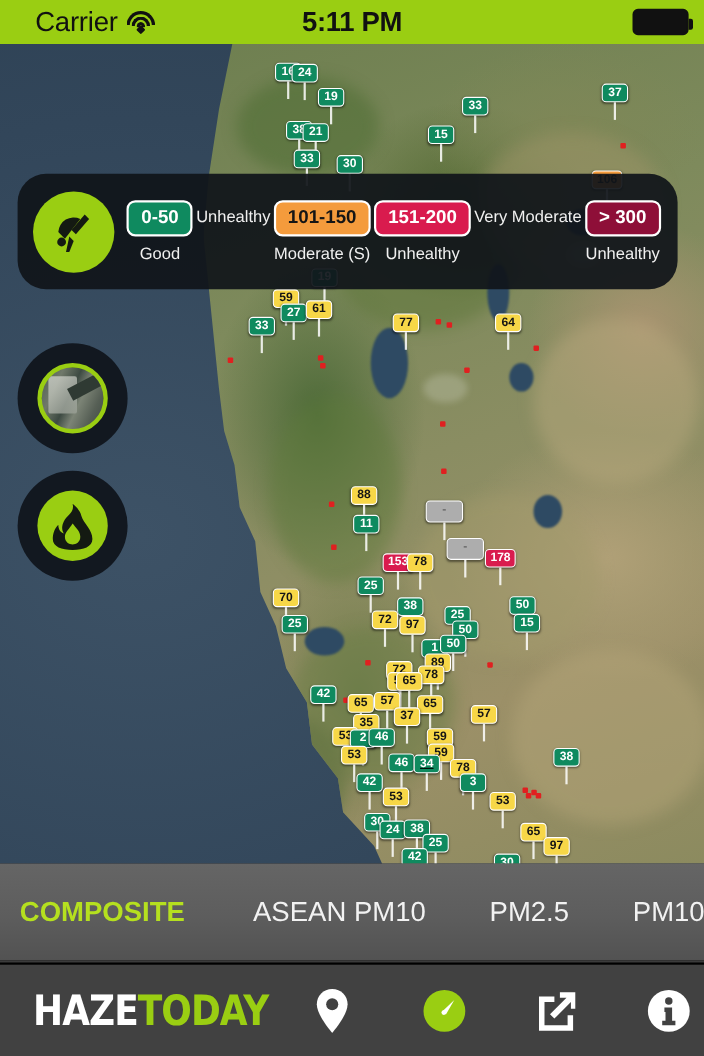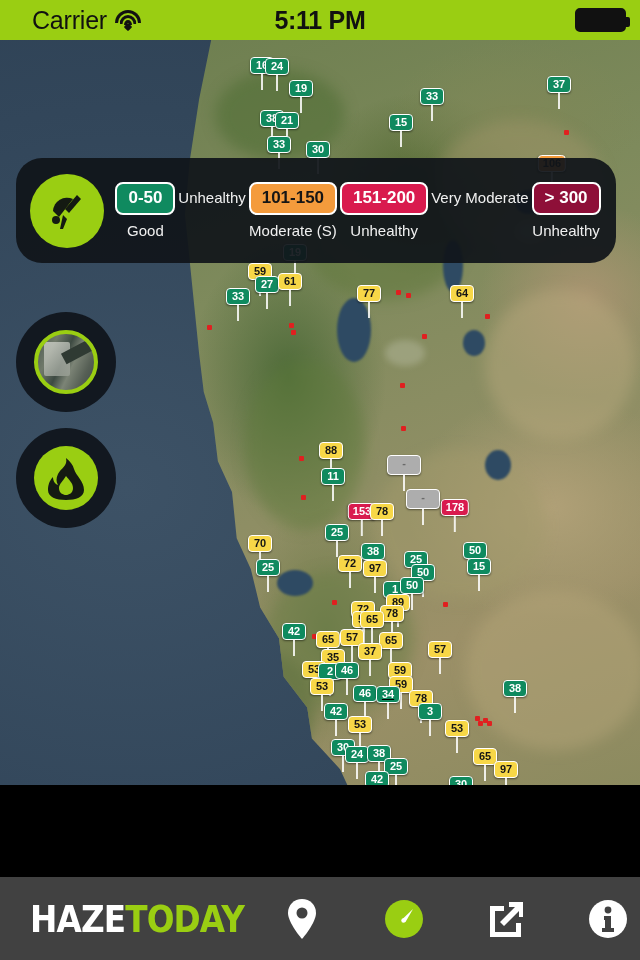--- a/index.html
+++ b/index.html
@@ -578,20 +578,26 @@
     <div class="map-btn b2">
       <div class="btn-inner-fire">
         <svg width="40" height="44" viewBox="0 0 40 44" aria-hidden="true">
           <path fill="#141a12" d="M20 2c2 8-5 10-8 16-2 4-2 8 0 11-3-1-5-4-5-8-4 4-5 9-5 13 0 7 8 10 18 10s18-3 18-10c0-9-8-14-10-21-1-4-4-8-8-11z
                                    M20 20c3 4 7 7 7 12 0 5-4 7-7 7s-7-2-7-7c0-4 4-7 7-12z"></path>
         </svg>
       </div>
     </div>
   </div>
 
+  <div class="tabbar" id="tabbar">
+      <div class="tab t0 active">COMPOSITE</div>
+      <div class="tab t1">ASEAN PM10</div>
+      <div class="tab t2">PM2.5</div>
+      <div class="tab t3">PM10</div>
+    </div>
 
   <div class="toolbar">
     <div class="logo">
       <span class="haze">HAZE</span><span class="today">TODAY</span>
     </div>
     <div class="tool-icons">
       <div class="tool-icon">
         <svg width="36" height="44" viewBox="0 0 36 44" aria-hidden="true">
           <path fill="#ffffff" d="M18 2C10 2 4 8 4 16c0 10 14 26 14 26s14-16 14-26c0-8-6-14-14-14z"></path>
           <circle cx="18" cy="16" r="5.5" fill="#414141"></circle>

